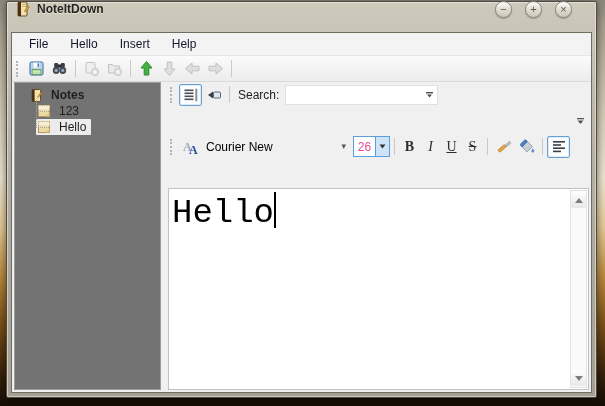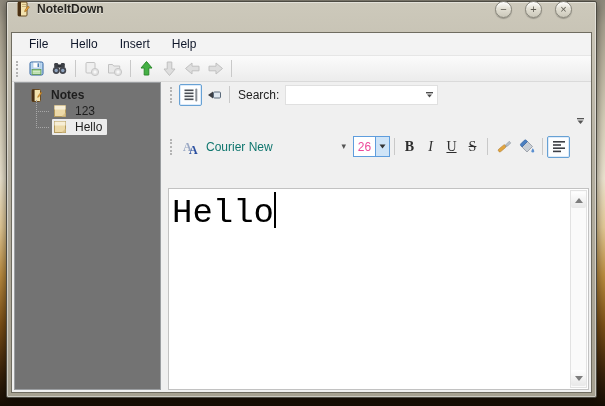--- a/index.html
+++ b/index.html
@@ -59,21 +59,21 @@
   .tsep { width:1px; height:17px; background:#c9c9c9; margin:0 4px; }
 
   
   .content { position:absolute; left:2px; right:2px; top:49px; bottom:2px; display:flex; }
   .tree-panel {
     width:147px; flex:none; background:#737373; border:1px solid #9a9da0;
     position:relative; padding-top:4px; overflow:hidden;
   }
   .tree-row { height:16px; display:flex; align-items:center; }
   .tree-root { padding-left:15px; font-weight:bold; }
-  .tree-child { padding-left:37px; }
+  .tree-child { padding-left:21px; }
   .tree-row .nicon { width:13px; height:13px; margin-right:5px; flex:none; }
   .tree-label { padding:0 3px; white-space:nowrap; }
   .tree-child.selected .sel-wrap { background:#ececec; }
   .sel-wrap { display:flex; align-items:center; padding:1px 2px; border-radius:1px; }
   .tree-lines { position:absolute; pointer-events:none; }
   .vline { border-left:1px dotted #a8a8a8; }
   .hline { border-top:1px dotted #a8a8a8; }
 
   .splitter { width:7px; flex:none; }
 
@@ -84,21 +84,21 @@
 
   .search-label { margin:0 6px 0 4px; color:#222; }
   .search-combo {
     width:153px; height:20px; background:#fff; border:1px solid #e0e0e0;
     display:flex; align-items:center;
   }
   .search-input { flex:1; border:0; outline:0; height:16px; font:12px "Liberation Sans",sans-serif; background:transparent; padding:0 3px; min-width:0; }
   .combo-drop { width:15px; height:18px; display:flex; align-items:center; justify-content:center; }
 
   .font-combo { display:flex; align-items:center; width:146px; height:20px; padding:0 2px 0 4px; }
-  .font-name { flex:1; color:#0f766e; }
+  .font-name { flex:1; color:#000000; }
   .arrow-glyph { font-size:9px; color:#555; line-height:1; }
 
   .size-spin { display:flex; height:21px; border:1px solid #5e9ddd; margin-left:5px; background:#fff; }
   .size-value { width:21px; display:flex; align-items:center; justify-content:center; color:#ec4899; }
   .size-drop { width:14px; background:#cfe4f7; border-left:1px solid #5e9ddd; display:flex; align-items:center; justify-content:center; }
 
   .fmt-btn {
     width:21px; height:22px; display:flex; align-items:center; justify-content:center;
     font-family:"Liberation Serif","DejaVu Serif",serif; font-size:14px; color:#2e2e2e;
     border:1px solid transparent; border-radius:2px;

